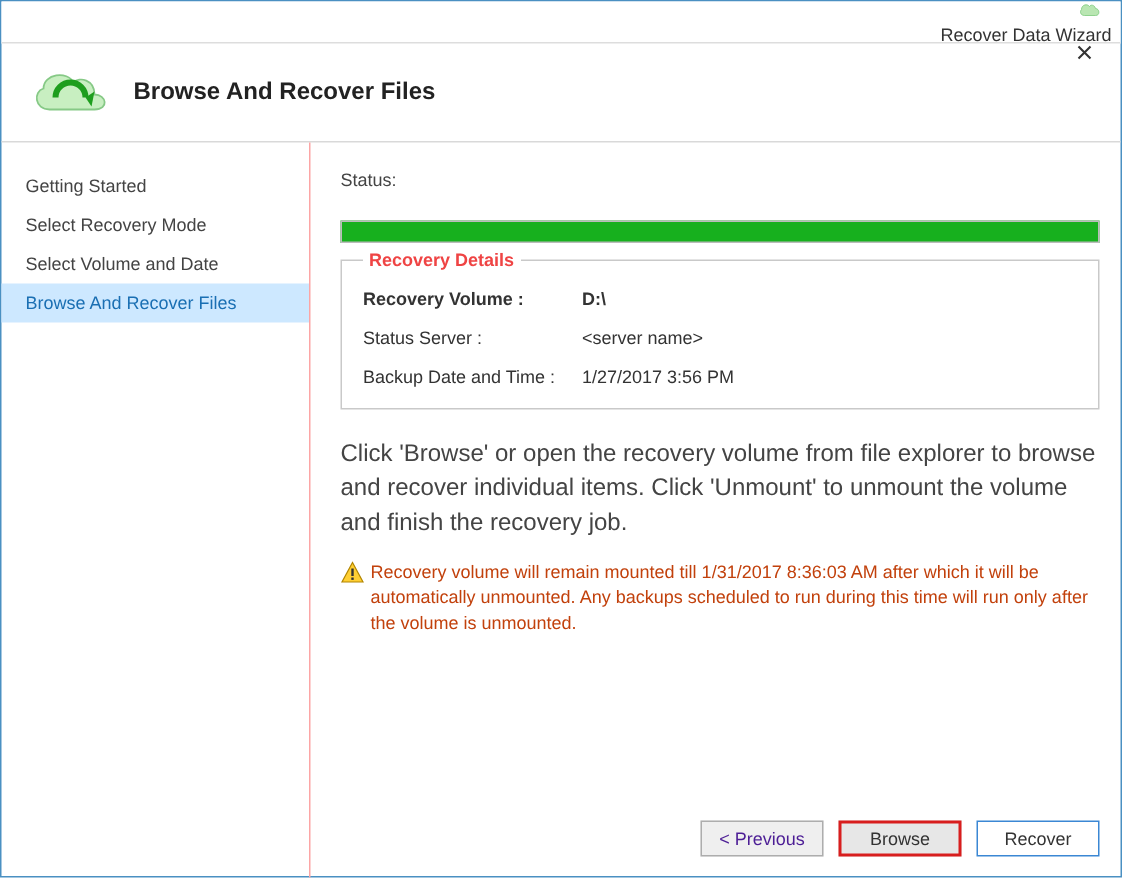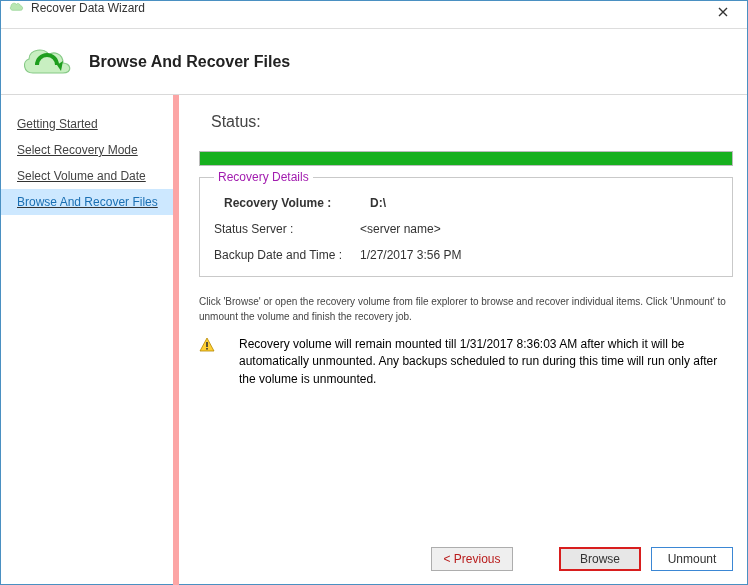--- a/index.html
+++ b/index.html
@@ -13,24 +13,25 @@
   .window {
     width: 748px;
     height: 585px;
     border: 1px solid #4a90c2;
     position: relative;
     background: #fff;
   }
   .titlebar {
     height: 28px;
     display: flex;
-    align-items: flex-start;
+    align-items: flex-end;
     padding: 0 6px 0 8px;
     border-bottom: 1px solid #ddd;
     background: #fff;
+    flex-direction: column;
   }
   .titlebar-icon {
     width: 16px; height: 16px;
     margin-right: 6px;
   }
   .titlebar-title {
     flex: 1;
     color: #333;
     font-size: 12px;
   }
@@ -57,24 +58,23 @@
   .header-title {
     font-size: 16px;
     font-weight: 700;
     color: #222;
   }
   .body {
     display: flex;
     height: calc(585px - 28px - 66px - 1px);
   }
   .sidebar {
-    width: 178px;
-    border-right: 6px solid #fca5a5;
+    width: 206px;
+    border-right: 1px solid #fca5a5;
     padding-top: 16px;
-    text-decoration: underline;
   }
   .sidebar-item {
     padding: 6px 10px 6px 16px;
     color: #444;
     cursor: pointer;
     font-size: 12px;
   }
   .sidebar-item.active {
     background: #cde8ff;
     color: #1a6fb3;
@@ -83,62 +83,62 @@
     flex: 1;
     padding: 18px 14px 8px 20px;
     display: flex;
     flex-direction: column;
     position: relative;
   }
   .status-row {
     display: flex;
     gap: 10px;
     margin-bottom: 20px;
-    font-size: 16px;
+    font-size: 12px;
     color: #444;
-    margin-left: 12px;
   }
   .status-label { min-width: 44px; }
   .progress-bar {
     height: 15px;
     background: #17b01e;
     border: 1px solid #bbb;
     margin-bottom: 4px;
   }
   fieldset.recovery-details {
     border: 1px solid #c9c9c9;
     padding: 8px 14px 14px 14px;
     margin: 0 0 18px 0;
   }
   fieldset.recovery-details legend {
     font-size: 12px;
-    color: #a21caf;
+    color: #ef4444;
     padding: 0 4px;
+    font-weight: bold;
   }
   .detail-row {
     display: flex;
     margin-top: 12px;
     font-size: 12px;
     color: #333;
   }
-  .detail-row:first-of-type { margin-top: 4px; margin-left: 10px; }
+  .detail-row:first-of-type { margin-top: 4px; }
   .detail-label { width: 146px; }
   .detail-row.bold .detail-label,
   .detail-row.bold .detail-value { font-weight: 700; }
   .instructions {
-    font-size: 10px;
+    font-size: 16px;
     color: #444;
     line-height: 1.45;
     margin-bottom: 12px;
   }
   .warning-row {
     display: flex;
-    gap: 24px;
-    font-size: 12px;
-    color: #000000;
+    gap: 4px;
+    font-size: 12px;
+    color: #c2410c;
     line-height: 1.45;
   }
   .warning-icon {
     width: 16px; height: 16px;
     flex-shrink: 0;
     margin-top: 1px;
   }
   .button-row {
     position: absolute;
     bottom: 14px;
@@ -152,28 +152,27 @@
     border: 1px solid #adadad;
     background: #e7e7e7;
     font-size: 12px;
     color: #333;
     cursor: pointer;
     display: inline-flex;
     align-items: center;
     justify-content: center;
   }
   .btn.disabled {
-    color: #b91c1c;
+    color: #4c1d95;
     background: #efefef;
     cursor: default;
     text-align: center;
   }
   .btn.primary-highlight {
     border: 2px solid #d81e1e;
-    margin-left: 36px;
   }
   .btn.active-default {
     border: 1px solid #3b87d4;
     background: #fff;
   }
 </style>
 </head>
 <body>
 
 <div class="window">
@@ -245,18 +244,18 @@
             <rect x="7.2" y="5" width="1.6" height="5" fill="#333"></rect>
             <rect x="7.2" y="11" width="1.6" height="1.6" fill="#333"></rect>
           </svg>
         </span>
         <span>Recovery volume will remain mounted till 1/31/2017 8:36:03 AM after which it will be automatically unmounted. Any backups scheduled to run during this time will run only after the volume is unmounted.</span>
       </div>
 
       <div class="button-row">
         <div class="btn disabled">&lt; Previous</div>
         <div class="btn primary-highlight">Browse</div>
-        <div class="btn active-default">Unmount</div>
+        <div class="btn active-default">Recover</div>
       </div>
 
     </div>
   </div>
 </div>
 
 </body></html>

